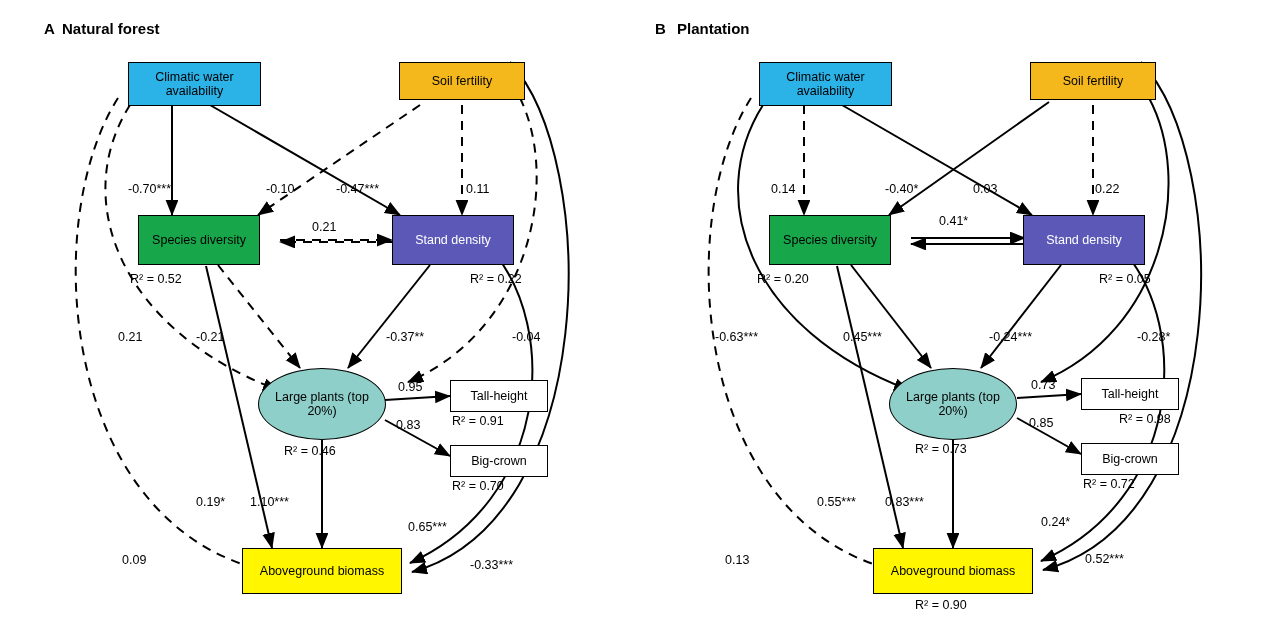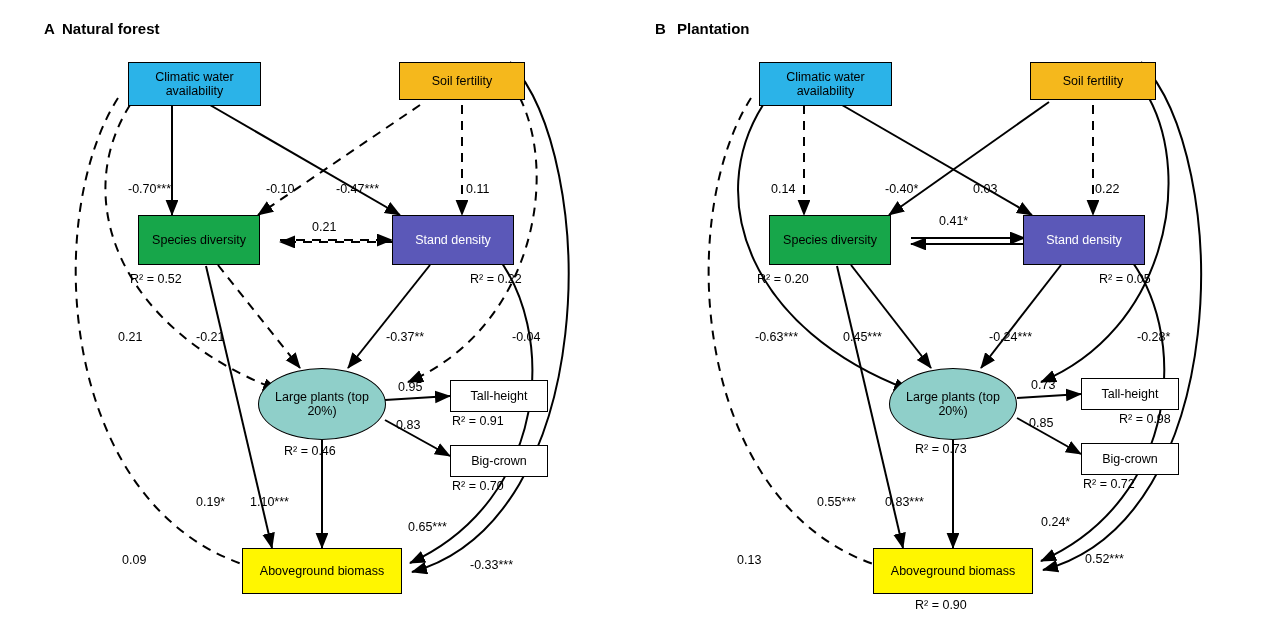--- a/index.html
+++ b/index.html
@@ -160,24 +160,24 @@
   <div class="r2" style="left:278px;top:442px;">R² = 0.73</div>
   <div class="r2" style="left:446px;top:412px;margin-left:36px;">R² = 0.98</div>
   <div class="r2" style="left:446px;top:477px;">R² = 0.72</div>
   <div class="r2" style="left:278px;top:598px;">R² = 0.90</div>
 
   <div class="coef" style="left:134px;top:182px;">0.14</div>
   <div class="coef" style="left:248px;top:182px;">-0.40*</div>
   <div class="coef" style="left:336px;top:182px;">0.03</div>
   <div class="coef" style="left:458px;top:182px;">0.22</div>
   <div class="coef" style="left:302px;top:214px;">0.41*</div>
-  <div class="coef" style="left:78px;top:330px;padding-left:40px;">-0.63***</div>
+  <div class="coef" style="left:78px;top:330px;">-0.63***</div>
   <div class="coef" style="left:206px;top:330px;">0.45***</div>
   <div class="coef" style="left:352px;top:330px;">-0.24***</div>
   <div class="coef" style="left:500px;top:330px;">-0.28*</div>
   <div class="coef" style="left:394px;top:378px;">0.73</div>
   <div class="coef" style="left:392px;top:416px;">0.85</div>
   <div class="coef" style="left:180px;top:495px;">0.55***</div>
   <div class="coef" style="left:248px;top:495px;">0.83***</div>
   <div class="coef" style="left:404px;top:515px;">0.24*</div>
   <div class="coef" style="left:448px;top:552px;">0.52***</div>
-  <div class="coef" style="left:100px;top:553px;">0.13</div>
+  <div class="coef" style="left:88px;top:553px;">0.13</div>
 </div>
 
 </body></html>

